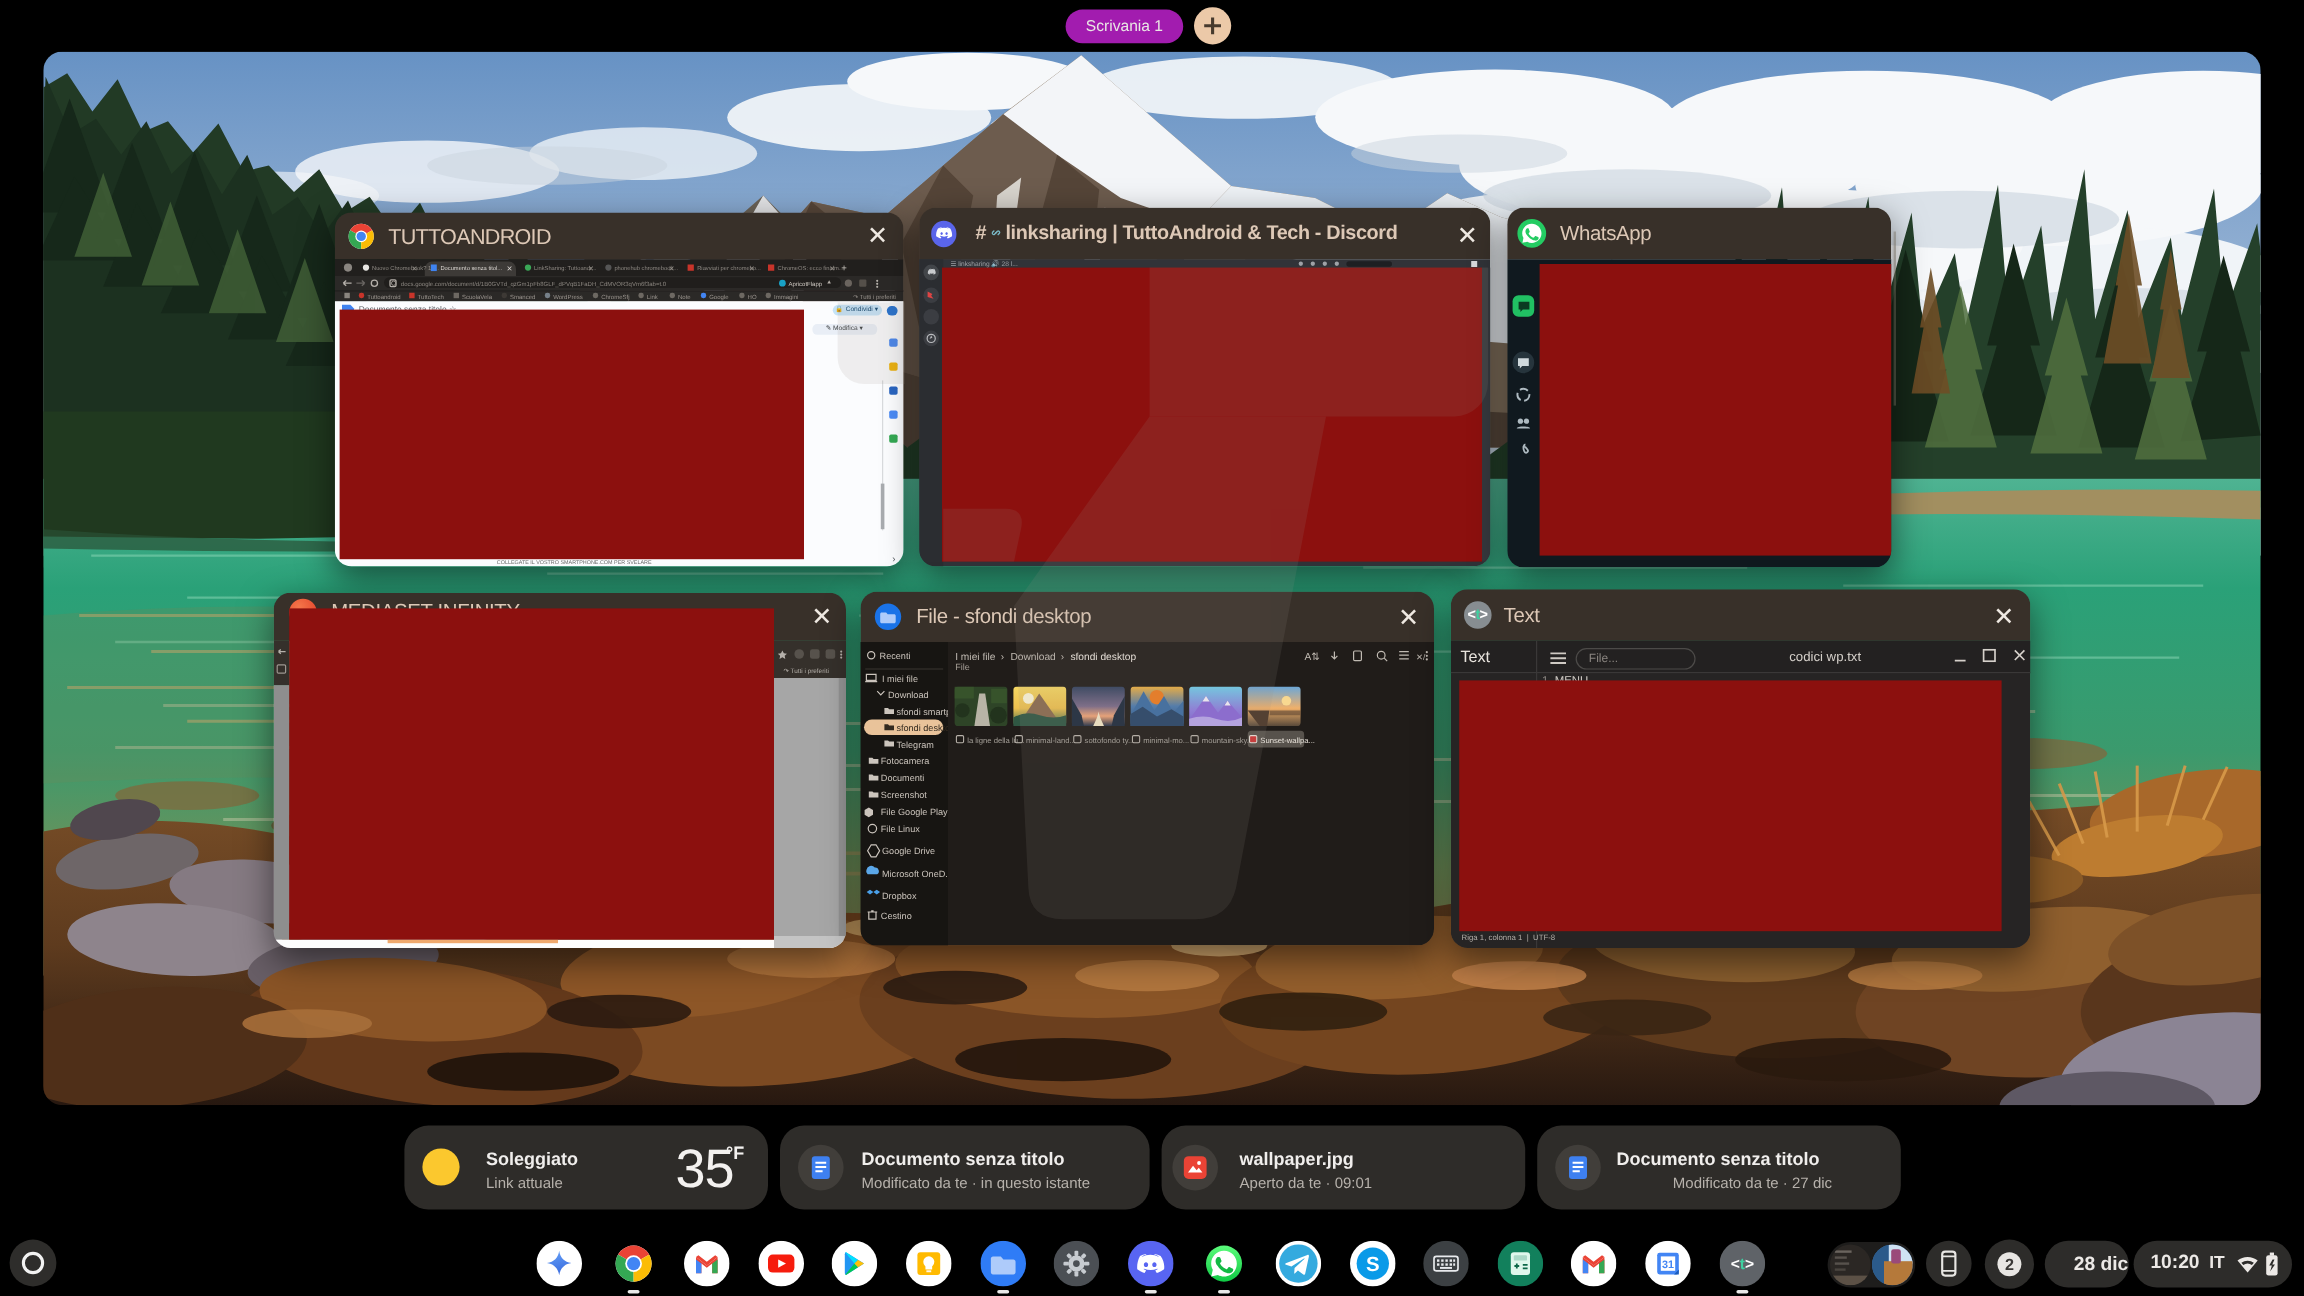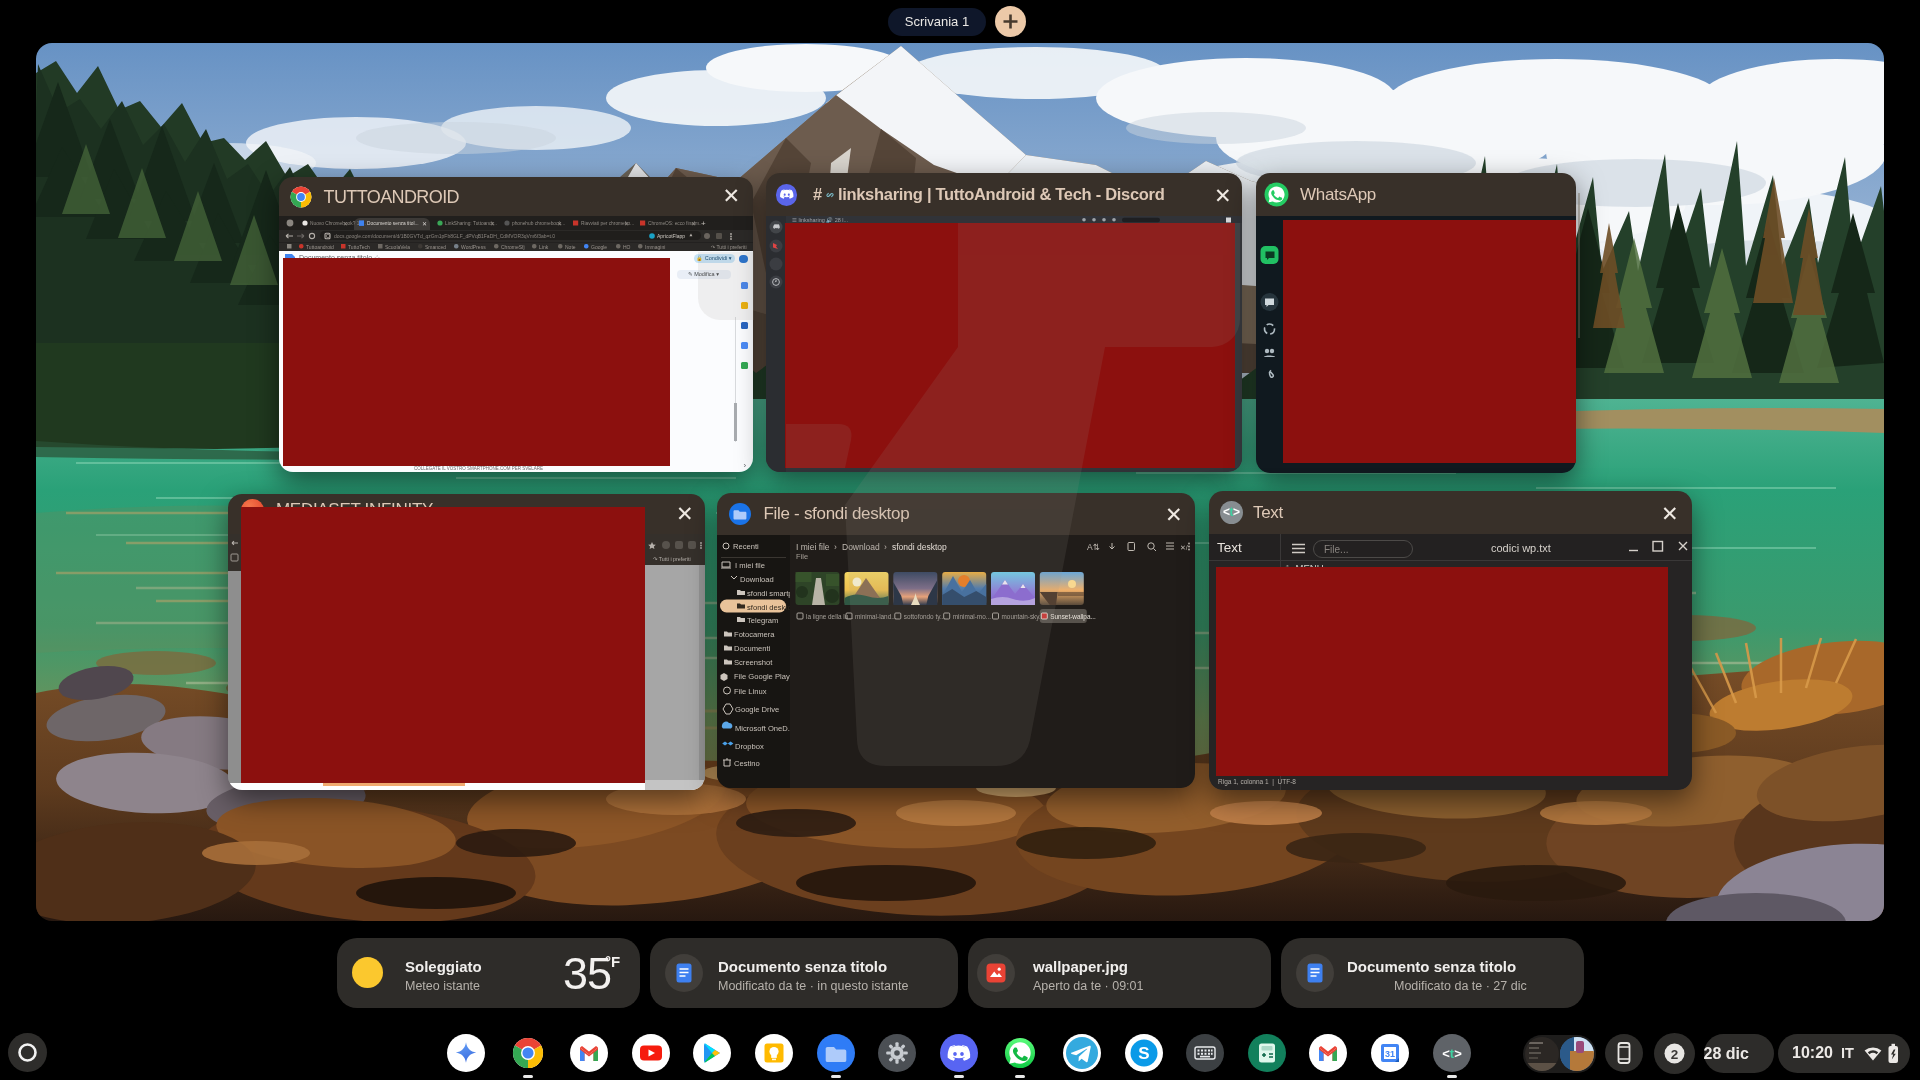--- a/index.html
+++ b/index.html
@@ -287,21 +287,21 @@
             <path d="M1745,650 L1745,595"></path>
           <path d="M1770,645 L1785,595"></path>
             <path d="M1800,640 L1820,596"></path>
             <path d="M1680,670 L1655,625"></path>
         </g>
         <ellipse cx="1640" cy="690" rx="60" ry="20" fill="#8a5a26"></ellipse>
       </g>
     </svg>
   </div>
 
-  <div class="abs" style="left:888px;top:8px;width:98px;height:28px;background:#0f172a;border-radius:15px;">
+  <div class="abs" style="left:888px;top:8px;width:98px;height:28px;background:#a21caf;border-radius:15px;">
     <div style="text-align:center;line-height:28px;font-size:13px;color:#e9e7e4;">Scrivania 1</div>
   </div>
   <div class="abs" style="left:995px;top:6px;width:31px;height:31px;border-radius:50%;background:#ecc9a8;">
     <svg width="31" height="31">
         <path d="M15.5 8.5v14M8.5 15.5h14" stroke="#473a2d" stroke-width="2.6"></path>
       </svg>
   </div>
 
   <div class="win" style="left:278.5px;top:177px;width:474.5px;height:294.5px;">
     <div class="whead" style="height:39px;"></div>
@@ -741,21 +741,21 @@
       <path d="M786 424 h52 q16 0 13 16 l-6 28 h-59 z"></path>
     </g>
   </svg>
 
   <div class="card" style="left:337px;width:303px;"></div>
   <div class="card" style="left:650px;width:308px;"></div>
   <div class="card" style="left:968px;width:303px;"></div>
   <div class="card" style="left:1281px;width:303px;"></div>
   <div class="abs" style="left:352px;top:957px;width:31px;height:31px;border-radius:50%;background:#fbc82e;"></div>
   <div class="ctitle" style="left:405px;top:958px;">Soleggiato</div>
-  <div class="csub" style="left:405px;top:979px;">Meteo istante</div>
+  <div class="csub" style="left:405px;top:979px;">Link attuale</div>
   <div class="abs" style="left:563px;top:948px;font-size:45px;color:#f3f1ef;font-weight:400;letter-spacing:-1px;">35</div>
   <div class="abs" style="left:605px;top:953px;font-size:15px;color:#f3f1ef;font-weight:bold;">°F</div>
   <div class="abs" style="left:665px;top:954px;width:38px;height:38px;border-radius:50%;background:#413e3a;"></div>
   <svg class="abs" style="left:674px;top:963px;" width="20" height="20">
       <rect width="15" height="19" x="2.5" y="0.5" rx="2.5" fill="#3e80f0"></rect>
       <g stroke="#fff" stroke-width="1.6">
         <path d="M5.5 6h9M5.5 9.5h9M5.5 13h6"></path>
       </g>
     </svg>
   <div class="ctitle" style="left:718px;top:958px;">Documento senza titolo</div>
@@ -942,21 +942,21 @@
         <path d="M13.5 13 h11 M13.5 25 h11" stroke="#e8e6e3" stroke-width="1.4"></path>
       </svg>
   </div>
   <div class="abs" style="left:1654px;top:1033px;width:41px;height:41px;border-radius:50%;background:#2d2c2a;">
     <svg width="41" height="41">
         <circle cx="20.5" cy="20.5" r="10" fill="#e8e6e3"></circle>
         <text x="20.5" y="25.5" font-size="13.5" font-weight="bold" fill="#3a3836" text-anchor="middle" font-family="Liberation Sans">2</text>
       </svg>
   </div>
   <div class="pill" style="left:1703.5px;top:1034px;width:70px;height:39px;">
-    <div style="text-align:left;line-height:39px;font-size:16px;font-weight:bold;color:#ece9e6;">28 dic</div>
+    <div style="text-align:right;line-height:39px;font-size:16px;font-weight:bold;color:#ece9e6;">28 dic</div>
   </div>
   <div class="pill" style="left:1778px;top:1034px;width:132px;height:39px;">
     <div class="abs" style="left:14px;top:10px;font-size:16px;font-weight:bold;color:#ece9e6;">10:20</div>
     <div class="abs" style="left:63px;top:11px;font-size:14.5px;font-weight:bold;color:#ece9e6;">IT</div>
     <svg class="abs" style="left:84px;top:10px;" width="22" height="19">
         <path d="M11 16.5 L2.6 6.5 a13.2 13.2 0 0 1 16.8 0 z" fill="#ece9e6"></path>
         <path d="M5.8 8.3 a8.5 8.5 0 0 1 10.4 0 l-1.6 1.9 a6 6 0 0 0 -7.2 0 z" fill="#2d2c2a"></path>
       </svg>
     <svg class="abs" style="left:108px;top:8px;" width="14" height="23">
       <rect x="2.5" y="4" width="9.5" height="17" rx="2" fill="#ece9e6"></rect>

